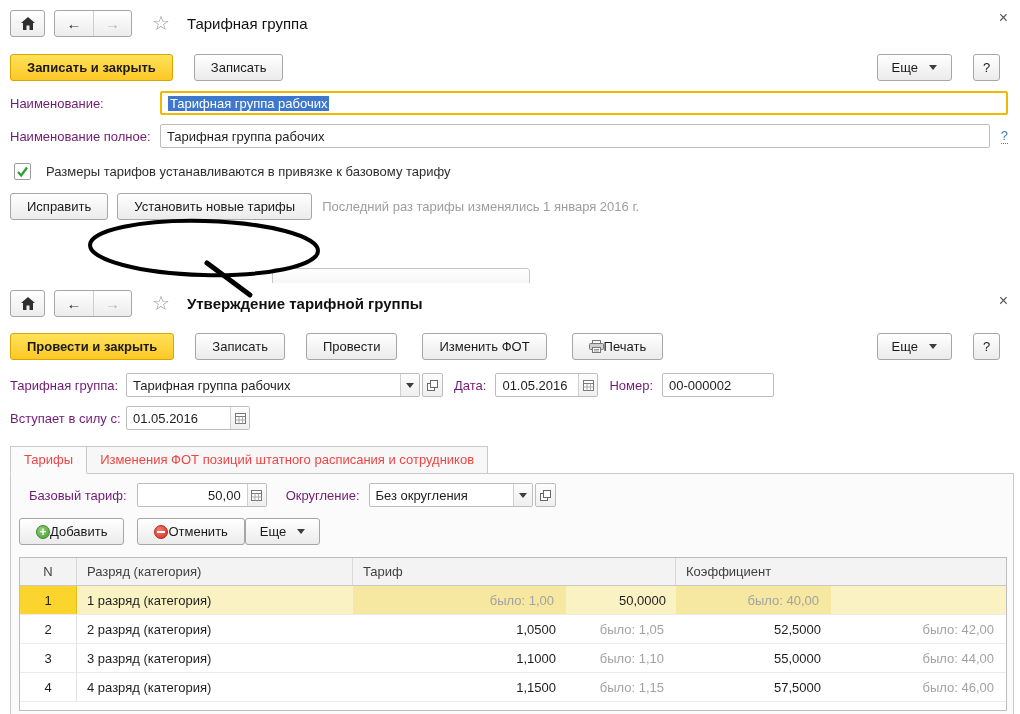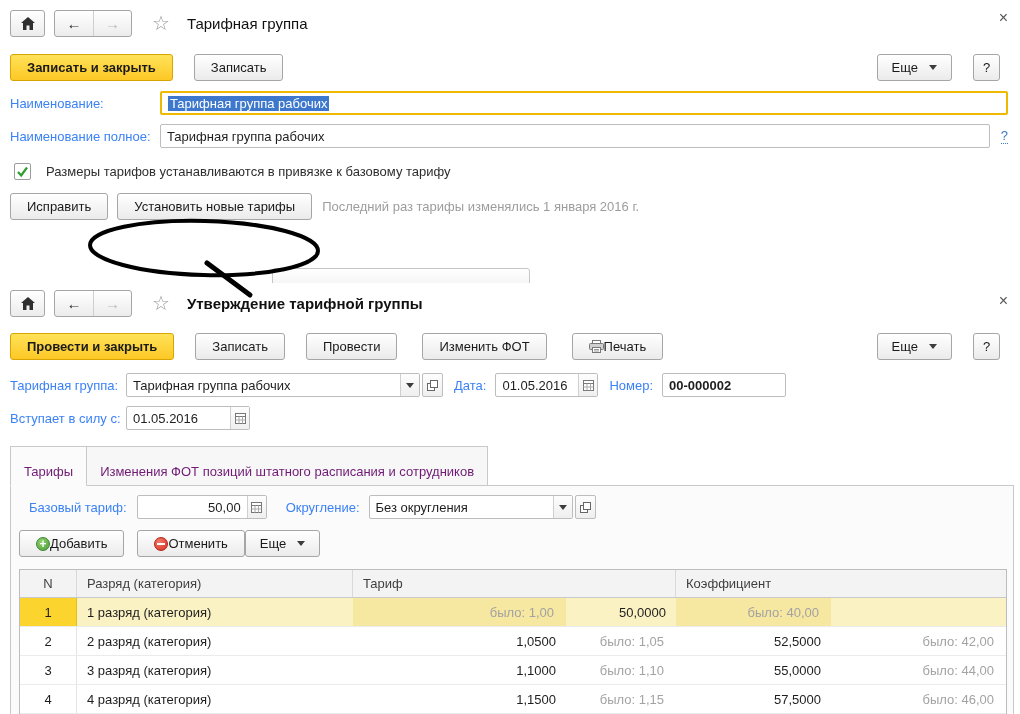--- a/index.html
+++ b/index.html
@@ -39,21 +39,21 @@
   }
   .btn + .btn { margin-left:21px; }
   .btn-yellow { background:linear-gradient(#ffe259,#fdc826); border-color:#d8a500; font-weight:bold; }
   .tbar .spacer { flex:1; }
   .btn-more { padding:0 14px; }
   .caret { width:0; height:0; border-left:4px solid transparent; border-right:4px solid transparent; border-top:5px solid #3c3c3c; margin-left:11px; }
   .btn-help { width:27px; padding:0; margin-left:8px; }
 
   
   .frow { display:flex; align-items:center; padding:0 12px 0 10px; }
-  .flabel { color:#3b82f6; }
+  .flabel { color:#701a75; }
   .w1label { width:150px; flex:none; }
   .fld { display:flex; align-items:center; height:24px; border:1px solid #bdbdbd; border-radius:2px; background:#fff; }
   .fld .txt { padding:0 6px; white-space:nowrap; overflow:hidden; }
   .fld-hl { border:2px solid #efb900; }
   .seltext { background:#3d78cc; color:#fff; padding:1px 2px; }
   .grow { flex:1; }
   .help-link { color:#3a7abf; border-bottom:1px dotted #3a7abf; margin-left:11px; }
 
   .fldbtn { width:19px; height:100%; display:flex; align-items:center; justify-content:center; border-left:1px solid #cfcfcf; background:linear-gradient(#fdfdfd,#efefef); flex:none; }
   .minibtn { width:21px; height:24px; display:inline-flex; align-items:center; justify-content:center; border:1px solid #bdbdbd; border-radius:2px; background:linear-gradient(#fdfdfd,#efefef); margin-left:2px; flex:none; }
@@ -71,21 +71,21 @@
   .clipped-btn { position:absolute; left:272px; top:268px; width:258px; height:22px; border:1px solid #c6c6c6; border-radius:3px; background:linear-gradient(#ffffff,#f2f2f2); }
 
   
   .w2label { width:116px; flex:none; }
   #w2row1 { margin-top:13px; }
   #w2row2 { margin-top:9px; }
   .inline-label { margin-left:11px; margin-right:9px; white-space:nowrap; }
 
   
   .tabs { display:flex; align-items:flex-end; margin:16px 6px 0 10px; position:relative; z-index:2; }
-  .tab { border:1px solid #c9c9c9; padding:17px 13px 6px; background:#f7f7f7; color:#701a75; white-space:nowrap; margin-bottom:-1px; }
+  .tab { border:1px solid #c9c9c9; padding:5px 13px 6px; background:#f7f7f7; color:#ef4444; white-space:nowrap; margin-bottom:-1px; }
   .tab.active { background:#fbfbfb; border-bottom:1px solid #fbfbfb; }
   .tab + .tab { border-left:none; }
   .panel { margin:0 6px 0 10px; border:1px solid #c9c9c9; background:#fbfbfb; height:260px; position:relative; z-index:1; }
   .prow { display:flex; align-items:center; padding:0 8px; }
   #prow1 { margin-top:9px; }
   #prow2 { margin-top:11px; padding-right:14px; }
   .icon-txt-btn { display:inline-flex; align-items:center; }
 
   
   .circ { width:14px; height:14px; border-radius:50%; display:inline-flex; align-items:center; justify-content:center; color:#fff; font-weight:bold; flex:none; }
@@ -247,21 +247,21 @@
         <svg class="ic" width="11" height="11" viewBox="0 0 11 11">
             <rect x="0.5" y="0.5" width="10" height="10" fill="#fff" stroke="#777"></rect>
             <line x1="0.5" y1="3.5" x2="10.5" y2="3.5" stroke="#777"></line>
             <line x1="0.5" y1="7" x2="10.5" y2="7" stroke="#aaa"></line>
             <line x1="4" y1="3.5" x2="4" y2="10.5" stroke="#aaa"></line>
             <line x1="7.5" y1="3.5" x2="7.5" y2="10.5" stroke="#aaa"></line>
           </svg>
       </span>
     </div>
     <span class="flabel inline-label">Номер:</span>
-    <div class="fld" style="width:124px;font-weight:bold;">
+    <div class="fld" style="width:112px;">
       <span class="txt">00-000002</span>
     </div>
   </div>
 
   <div class="frow" id="w2row2">
     <span class="flabel w2label">Вступает в силу с:</span>
     <div class="fld" style="width:124px;">
       <span class="txt grow">01.05.2016</span>
       <span class="fldbtn">
         <svg class="ic" width="11" height="11" viewBox="0 0 11 11">
@@ -289,21 +289,21 @@
           <svg class="ic" width="11" height="11" viewBox="0 0 11 11">
               <rect x="0.5" y="0.5" width="10" height="10" fill="#fff" stroke="#777"></rect>
               <line x1="0.5" y1="3.5" x2="10.5" y2="3.5" stroke="#777"></line>
               <line x1="0.5" y1="7" x2="10.5" y2="7" stroke="#aaa"></line>
               <line x1="4" y1="3.5" x2="4" y2="10.5" stroke="#aaa"></line>
               <line x1="7.5" y1="3.5" x2="7.5" y2="10.5" stroke="#aaa"></line>
             </svg>
         </span>
       </div>
       <span class="flabel" style="margin-left:19px;">Округление:</span>
-      <div class="fld" style="width:204px; margin-left:9px;">
+      <div class="fld" style="width:164px; margin-left:9px;">
         <span class="txt grow">Без округления</span>
         <span class="fldbtn">
             <span class="caret" style="margin:0;"></span>
           </span>
       </div>
       <span class="minibtn">
         <svg class="ic" width="11" height="11" viewBox="0 0 11 11">
             <rect x="0.5" y="3.5" width="7" height="7" fill="#fff" stroke="#666"></rect>
             <rect x="3.5" y="0.5" width="7" height="7" fill="#fff" stroke="#666"></rect>
           </svg>

